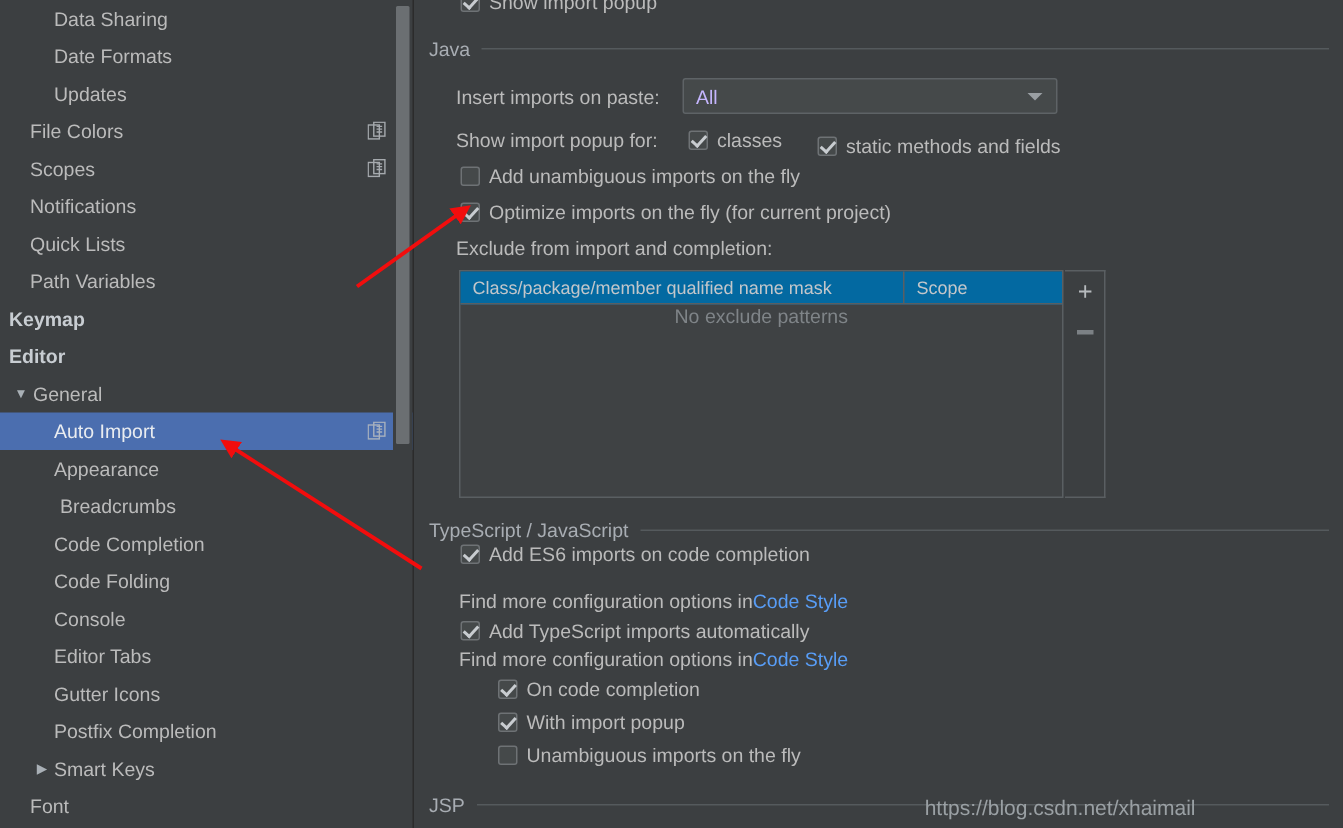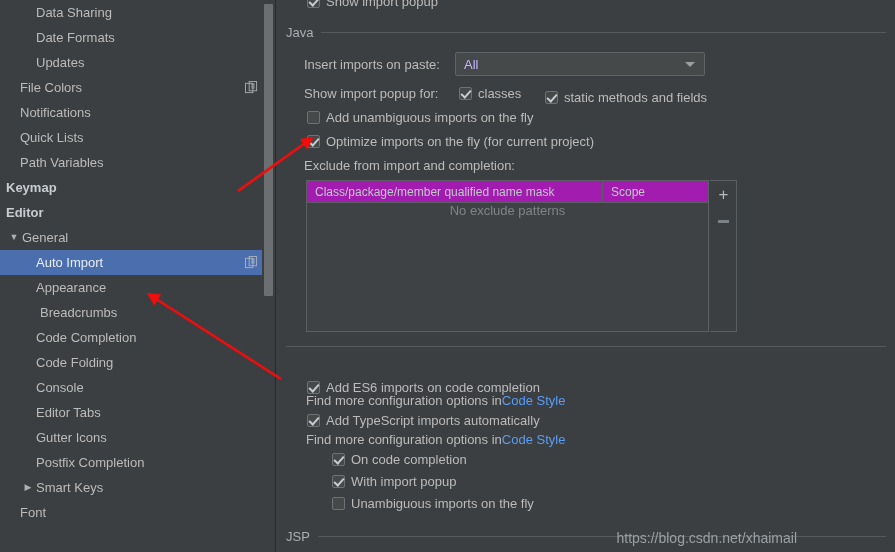--- a/index.html
+++ b/index.html
@@ -125,21 +125,21 @@
   
   #table {
     position: absolute;
     left: 30px; top: 180px;
     width: 403px; height: 152px;
     border: 1px solid #5a5f62;
     background: #3f4244;
   }
   #table-header {
     display: flex; height: 22px;
-    background: #a21caf;
+    background: #0369a1;
     border-bottom: 1px solid #5a5f62;
   }
   #table-header .th {
     font-size: 12px; color: #c2c6ca;
     line-height: 22px; padding-left: 8px;
   }
   #th-mask { width: 296px; border-right: 1px solid #5a5f62; }
   #th-scope { flex: 1; }
   #table-body {
     position: relative;
@@ -182,20 +182,27 @@
 <body>
 
 <div id="root">
 
   <div id="sidebar">
     <div id="tree-rows">
         <div class="tree-row"><span class="tree-label" style="margin-left: 36px;">Data Sharing</span></div>
         <div class="tree-row"><span class="tree-label" style="margin-left: 36px;">Date Formats</span></div>
         <div class="tree-row"><span class="tree-label" style="margin-left: 36px;">Updates</span></div>
         <div class="tree-row"><span class="tree-label" style="margin-left: 20px;">File Colors</span><svg class="copy-icon" viewBox="0 0 14 14">
+            <rect x="0.5" y="2.5" width="8" height="10" fill="none" stroke="#b9bdc1"></rect>
+            <rect x="4.5" y="0.5" width="8" height="10" fill="none" stroke="#b9bdc1"></rect>
+            <line x1="6.5" y1="3.5" x2="10.5" y2="3.5" stroke="#b9bdc1"></line>
+            <line x1="6.5" y1="5.5" x2="10.5" y2="5.5" stroke="#b9bdc1"></line>
+            <line x1="6.5" y1="7.5" x2="10.5" y2="7.5" stroke="#b9bdc1"></line>
+          </svg></div>
+        <div class="tree-row"><span class="tree-label" style="margin-left: 20px;">Scopes</span><svg class="copy-icon" viewBox="0 0 14 14">
             <rect x="0.5" y="2.5" width="8" height="10" fill="none" stroke="#b9bdc1"></rect>
             <rect x="4.5" y="0.5" width="8" height="10" fill="none" stroke="#b9bdc1"></rect>
             <line x1="6.5" y1="3.5" x2="10.5" y2="3.5" stroke="#b9bdc1"></line>
             <line x1="6.5" y1="5.5" x2="10.5" y2="5.5" stroke="#b9bdc1"></line>
             <line x1="6.5" y1="7.5" x2="10.5" y2="7.5" stroke="#b9bdc1"></line>
           </svg></div>
         <div class="tree-row"><span class="tree-label" style="margin-left: 20px;">Notifications</span></div>
         <div class="tree-row"><span class="tree-label" style="margin-left: 20px;">Quick Lists</span></div>
         <div class="tree-row"><span class="tree-label" style="margin-left: 20px;">Path Variables</span></div>
         <div class="tree-row bold"><span class="tree-label" style="margin-left: 6px;">Keymap</span></div>
@@ -284,24 +291,25 @@
     <div id="table-side">
       <div class="side-btn">
         <span class="plus-glyph">+</span>
       </div>
       <div class="side-btn">
         <span class="minus-glyph"></span>
       </div>
     </div>
 
     <div class="sect-head" style="top:346px;">
+      <span class="sect-title">TypeScript / JavaScript</span>
       <span class="sect-rule"></span>
     </div>
 
-    <div class="row" style="left:31px; top:380px;text-align:center;">
+    <div class="row" style="left:31px; top:362px;text-align:center;">
       <span class="cb checked"></span>
       <span class="lbl">Add ES6 imports on code completion</span>
     </div>
     <div class="row" style="left:30px; top:393px;">
       <span class="lbl">Find more configuration options in </span>
       <span class="lnk">Code Style</span>
     </div>
 
     <div class="row" style="left:31px; top:413px;">
       <span class="cb checked"></span>

